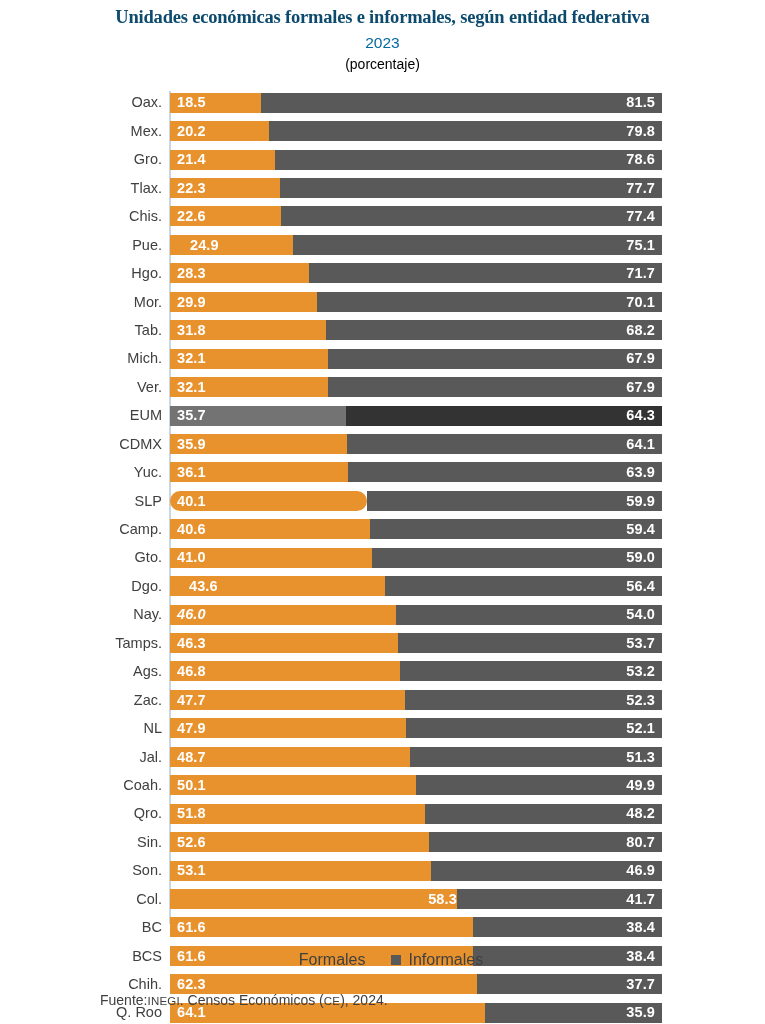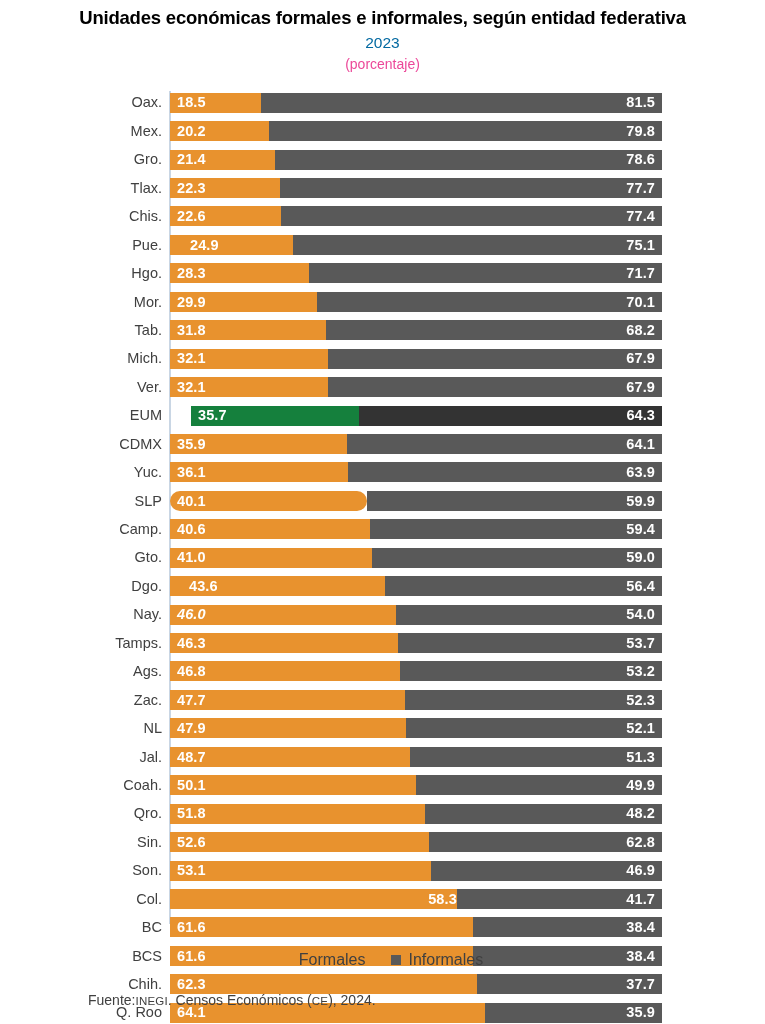--- a/index.html
+++ b/index.html
@@ -17,35 +17,36 @@
   }
 
   
   .header {
     padding-top: 6px;
     text-align: center;
   }
   .chart-title {
     font-size: 18.5px;
     font-weight: bold;
-    color: #000000;
+    color: #0c4a6e;
     letter-spacing: -0.2px;
     line-height: 1.25;
     padding: 0 6px;
     white-space: nowrap;
+    font-family: Liberation Serif, serif;
   }
   .chart-year {
     font-size: 15.5px;
     color: #0369a1;
     margin-top: 5px;
     line-height: 1.2;
   }
   .chart-units {
     font-size: 14px;
-    color: #ec4899;
+    color: #000000;
     margin-top: 3px;
     line-height: 1.2;
   }
 
   
   .plot {
     position: relative;
     margin-top: 16px;
     height: 836px;
   }
@@ -97,21 +98,21 @@
   .seg-formal {
     background: #e8922e;
     justify-content: flex-start;
     padding-left: 7px;
   }
   .seg-informal {
     background: #595959;
     justify-content: flex-end;
     padding-right: 7px;
   }
-  .row.highlight .seg-formal { background: #15803d; margin-left: 21px; }
+  .row.highlight .seg-formal { background: #737373; }
   .row.highlight .seg-informal { background: #333333; }
 
   .seg-val {
     font-size: 14.5px;
     font-weight: bold;
     color: #ffffff;
     line-height: 1;
     white-space: nowrap;
     letter-spacing: 0.1px;
   }
@@ -141,21 +142,21 @@
   .legend-swatch.informal { background: #595959; }
   .legend-label {
     font-size: 16px;
     color: #404040;
     line-height: 1;
   }
 
   
   .source {
     position: absolute;
-    left: 88px;
+    left: 100px;
     top: 992px;
     font-size: 14px;
     color: #404040;
     line-height: 1.2;
     white-space: nowrap;
   }
   .smallcaps {
     font-size: 11.5px;
     letter-spacing: 0.2px;
   }
@@ -458,21 +459,21 @@
           </div>
         </div>
       </div>
       <div class="row">
         <div class="cat-label">Sin.</div>
         <div class="bar-track">
           <div class="seg seg-formal" style="width: 52.6%;">
             <span class="seg-val">52.6</span>
           </div>
           <div class="seg seg-informal" style="width: 47.4%;">
-            <span class="seg-val">62.8</span>
+            <span class="seg-val">80.7</span>
           </div>
         </div>
       </div>
       <div class="row">
         <div class="cat-label">Son.</div>
         <div class="bar-track">
           <div class="seg seg-formal" style="width: 53.1%;">
             <span class="seg-val">53.1</span>
           </div>
           <div class="seg seg-informal" style="width: 46.9%;">

